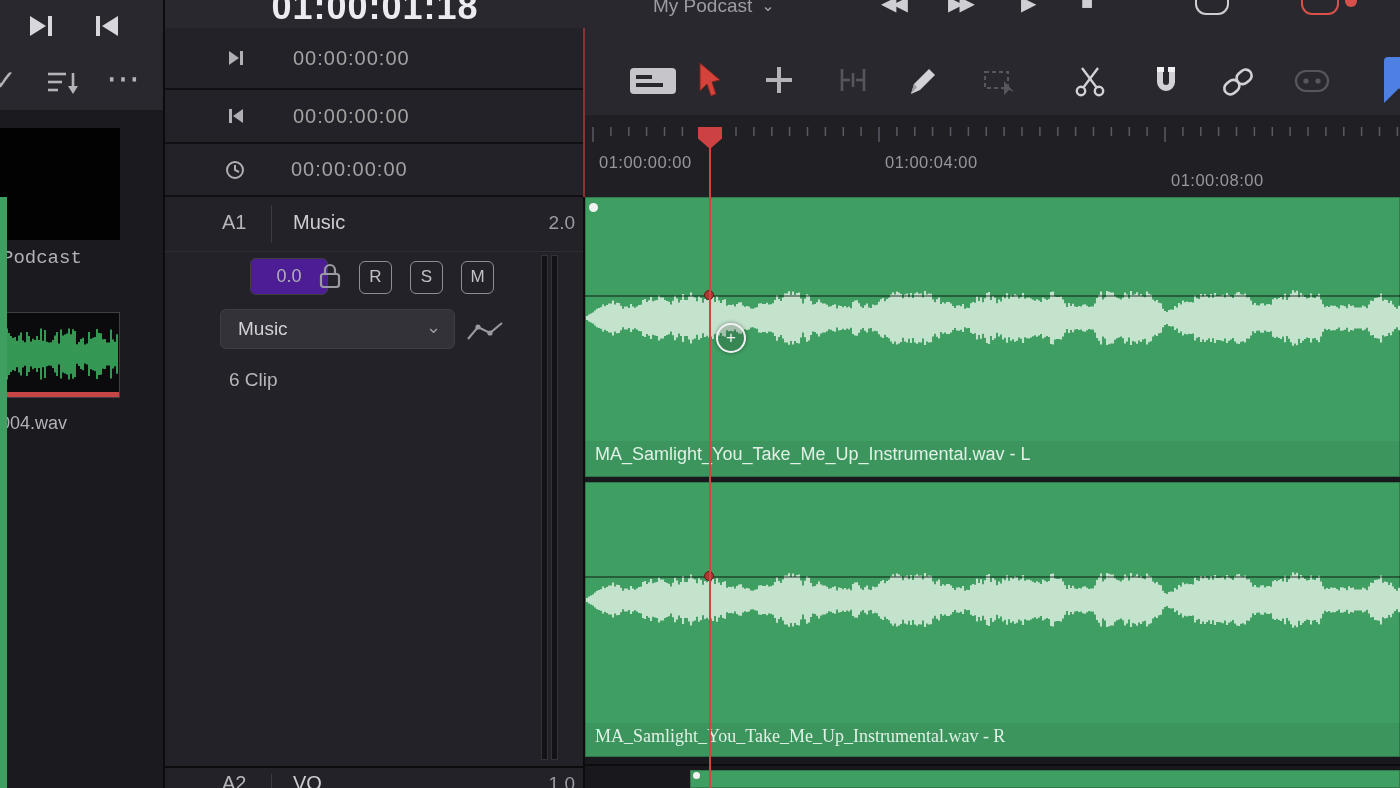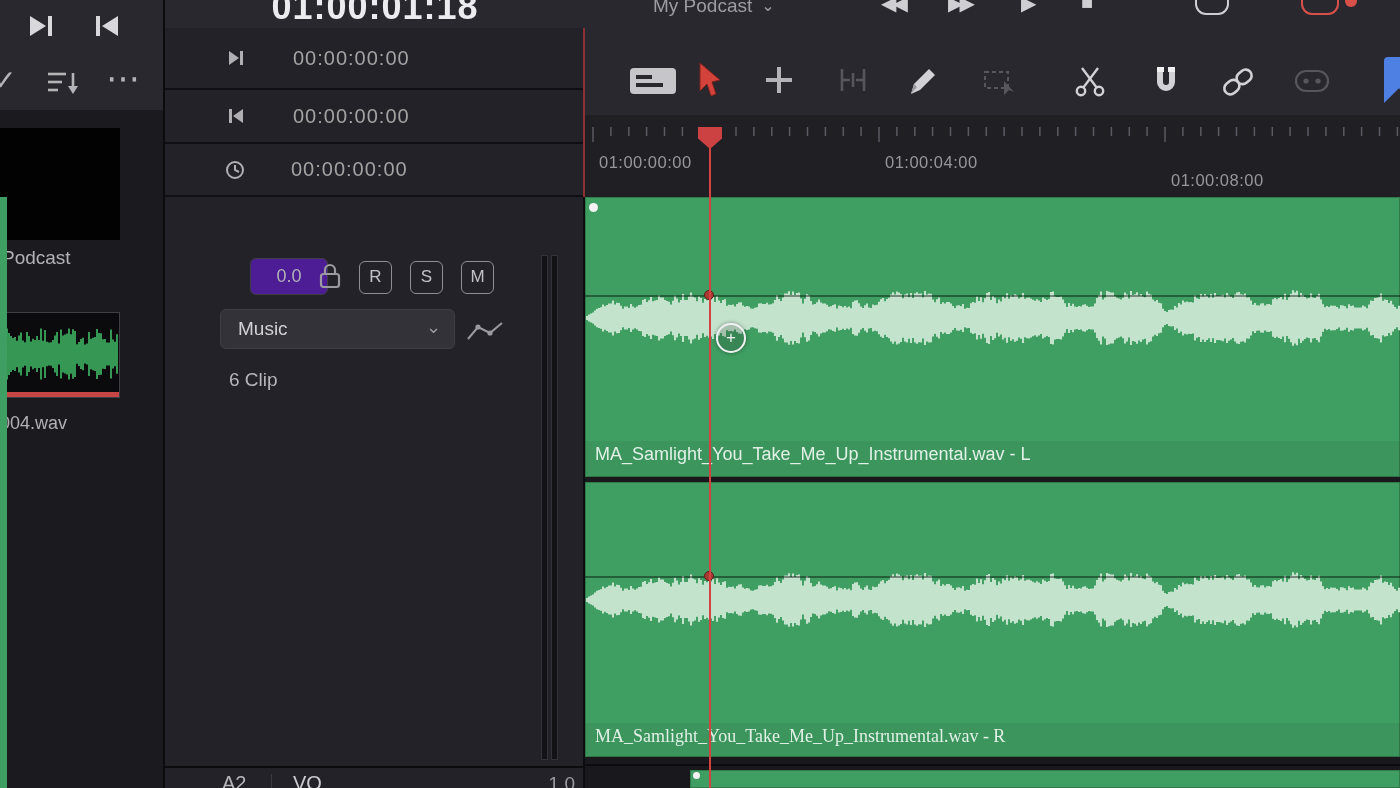--- a/index.html
+++ b/index.html
@@ -66,21 +66,21 @@
           <line x1="27" y1="4" x2="27" y2="19"></line>
         </g>
         <polygon points="22,17 32,17 27,25" fill="#b4b4b8"></polygon>
       </svg>
     </div>
     <span class="abs" style="left:106px;top:3px;font-size:34px;color:#b4b4b8;letter-spacing:1px;">⋯</span>
   </div>
 
   <div class="abs" style="left:0;top:110px;width:165px;height:678px;background:#1b1b1f;">
     <div class="abs" style="left:0;top:18px;width:120px;height:112px;background:#020203;"></div>
-    <div class="abs" style="left:2px;top:137px;font-size:19px;color:#b2b2b6;">Podcast</div>
+    <div class="abs" style="left:2px;top:137px;font-size:19px;color:#b2b2b6;font-family:Liberation Mono, monospace;">Podcast</div>
     <div class="abs" style="left:0;top:202px;width:120px;height:86px;box-sizing:border-box;background:#0b0b0d;border:1px solid #3e3e44;">
       <svg class="abs" style="left:1px;top:6px;" width="117" height="70" viewBox="0 0 117 70" id="mini-wave">
           <path d="M1,25.7V44.3M3,24.9V45.1M5,9.4V60.6M7,14.1V55.9M9,17.1V52.9M11,19.0V51.0M13,18.0V52.0M15,21.8V48.2M17,16.5V53.5M19,13.6V56.4M21,21.5V48.5M23,23.3V46.7M25,13.0V57.0M27,17.1V52.9M29,22.6V47.4M31,19.7V50.3M33,20.9V49.1M35,16.9V53.1M37,20.9V49.1M39,9.4V60.6M41,21.7V48.3M43,11.1V58.9M45,22.7V47.3M47,23.5V46.5M49,23.3V46.7M51,21.0V49.0M53,16.6V53.4M55,13.0V57.0M57,24.6V45.4M59,10.5V59.5M61,16.5V53.5M63,15.4V54.6M65,14.4V55.6M67,9.6V60.4M69,15.3V54.7M71,10.3V59.7M73,11.9V58.1M75,25.2V44.8M77,22.9V47.1M79,19.9V50.1M81,18.7V51.3M83,25.6V44.4M85,24.4V45.6M87,12.9V57.1M89,19.7V50.3M91,18.7V51.3M93,18.0V52.0M95,9.9V60.1M97,14.0V56.0M99,14.3V55.7M101,20.3V49.7M103,19.9V50.1M105,23.6V46.4M107,23.6V46.4M109,10.5V59.5M111,20.5V49.5M113,22.7V47.3M115,15.2V54.8" stroke="#3aa85c" stroke-width="1.8" fill="none"></path>
         </svg>
       <div class="abs" style="left:0;bottom:0;width:118px;height:5px;background:#c64545;"></div>
     </div>
     <div class="abs" style="left:0;top:303px;font-size:18px;color:#b2b2b6;">004.wav</div>
   </div>
 
   <div class="abs" style="left:163px;top:0;width:2px;height:788px;background:#0c0c0e;z-index:5;"></div>
@@ -104,20 +104,26 @@
       <span class="tc" style="margin-left:48px;">00:00:00:00</span>
     </div>
     <div class="abs" style="left:0;top:116px;width:418px;height:53px;border-bottom:2px solid #101014;display:flex;align-items:center;padding-left:60px;box-sizing:border-box;">
       <svg width="20" height="20" viewBox="0 0 20 20">
         <circle cx="10" cy="10" r="8" fill="none" stroke="#b0b0b4" stroke-width="2"></circle>
         <polyline points="10,5 10,10 14,12" fill="none" stroke="#b0b0b4" stroke-width="2"></polyline>
       </svg>
       <span class="tc" style="margin-left:46px;">00:00:00:00</span>
     </div>
 
+    <div class="abs" style="left:0;top:169px;width:418px;height:54px;border-bottom:1px solid #2e2e34;">
+      <span class="abs" style="left:57px;top:14px;font-size:20px;color:#b6b6ba;">A1</span>
+      <div class="abs" style="left:106px;top:8px;width:1px;height:38px;background:#3a3a40;"></div>
+      <span class="abs" style="left:128px;top:14px;font-size:20px;color:#cdcdd1;">Music</span>
+      <span class="abs" style="left:368px;top:15px;width:42px;text-align:right;font-size:19px;color:#9c9ca2;">2.0</span>
+    </div>
 
     <div class="abs" style="left:55px;top:230px;width:78px;height:37px;box-sizing:border-box;background:#4c1d95;border:1px solid #3e3e44;border-radius:6px;text-align:center;line-height:35px;font-size:18px;color:#b2b2b6;margin-left:30px;">0.0</div>
     <div class="abs" style="left:152px;top:233px;">
       <svg width="26" height="30" viewBox="0 0 26 30">
         <rect x="4" y="13" width="18" height="13" rx="2.5" fill="none" stroke="#9a9aa0" stroke-width="2.2"></rect>
         <path d="M8,13 V9 a5,5 0 0 1 10,0 V13" fill="none" stroke="#9a9aa0" stroke-width="2.2"></path>
       </svg>
     </div>
     <div class="abs boxbtn" style="left:194px;top:233px;">R</div>
     <div class="abs boxbtn" style="left:245px;top:233px;">S</div>

